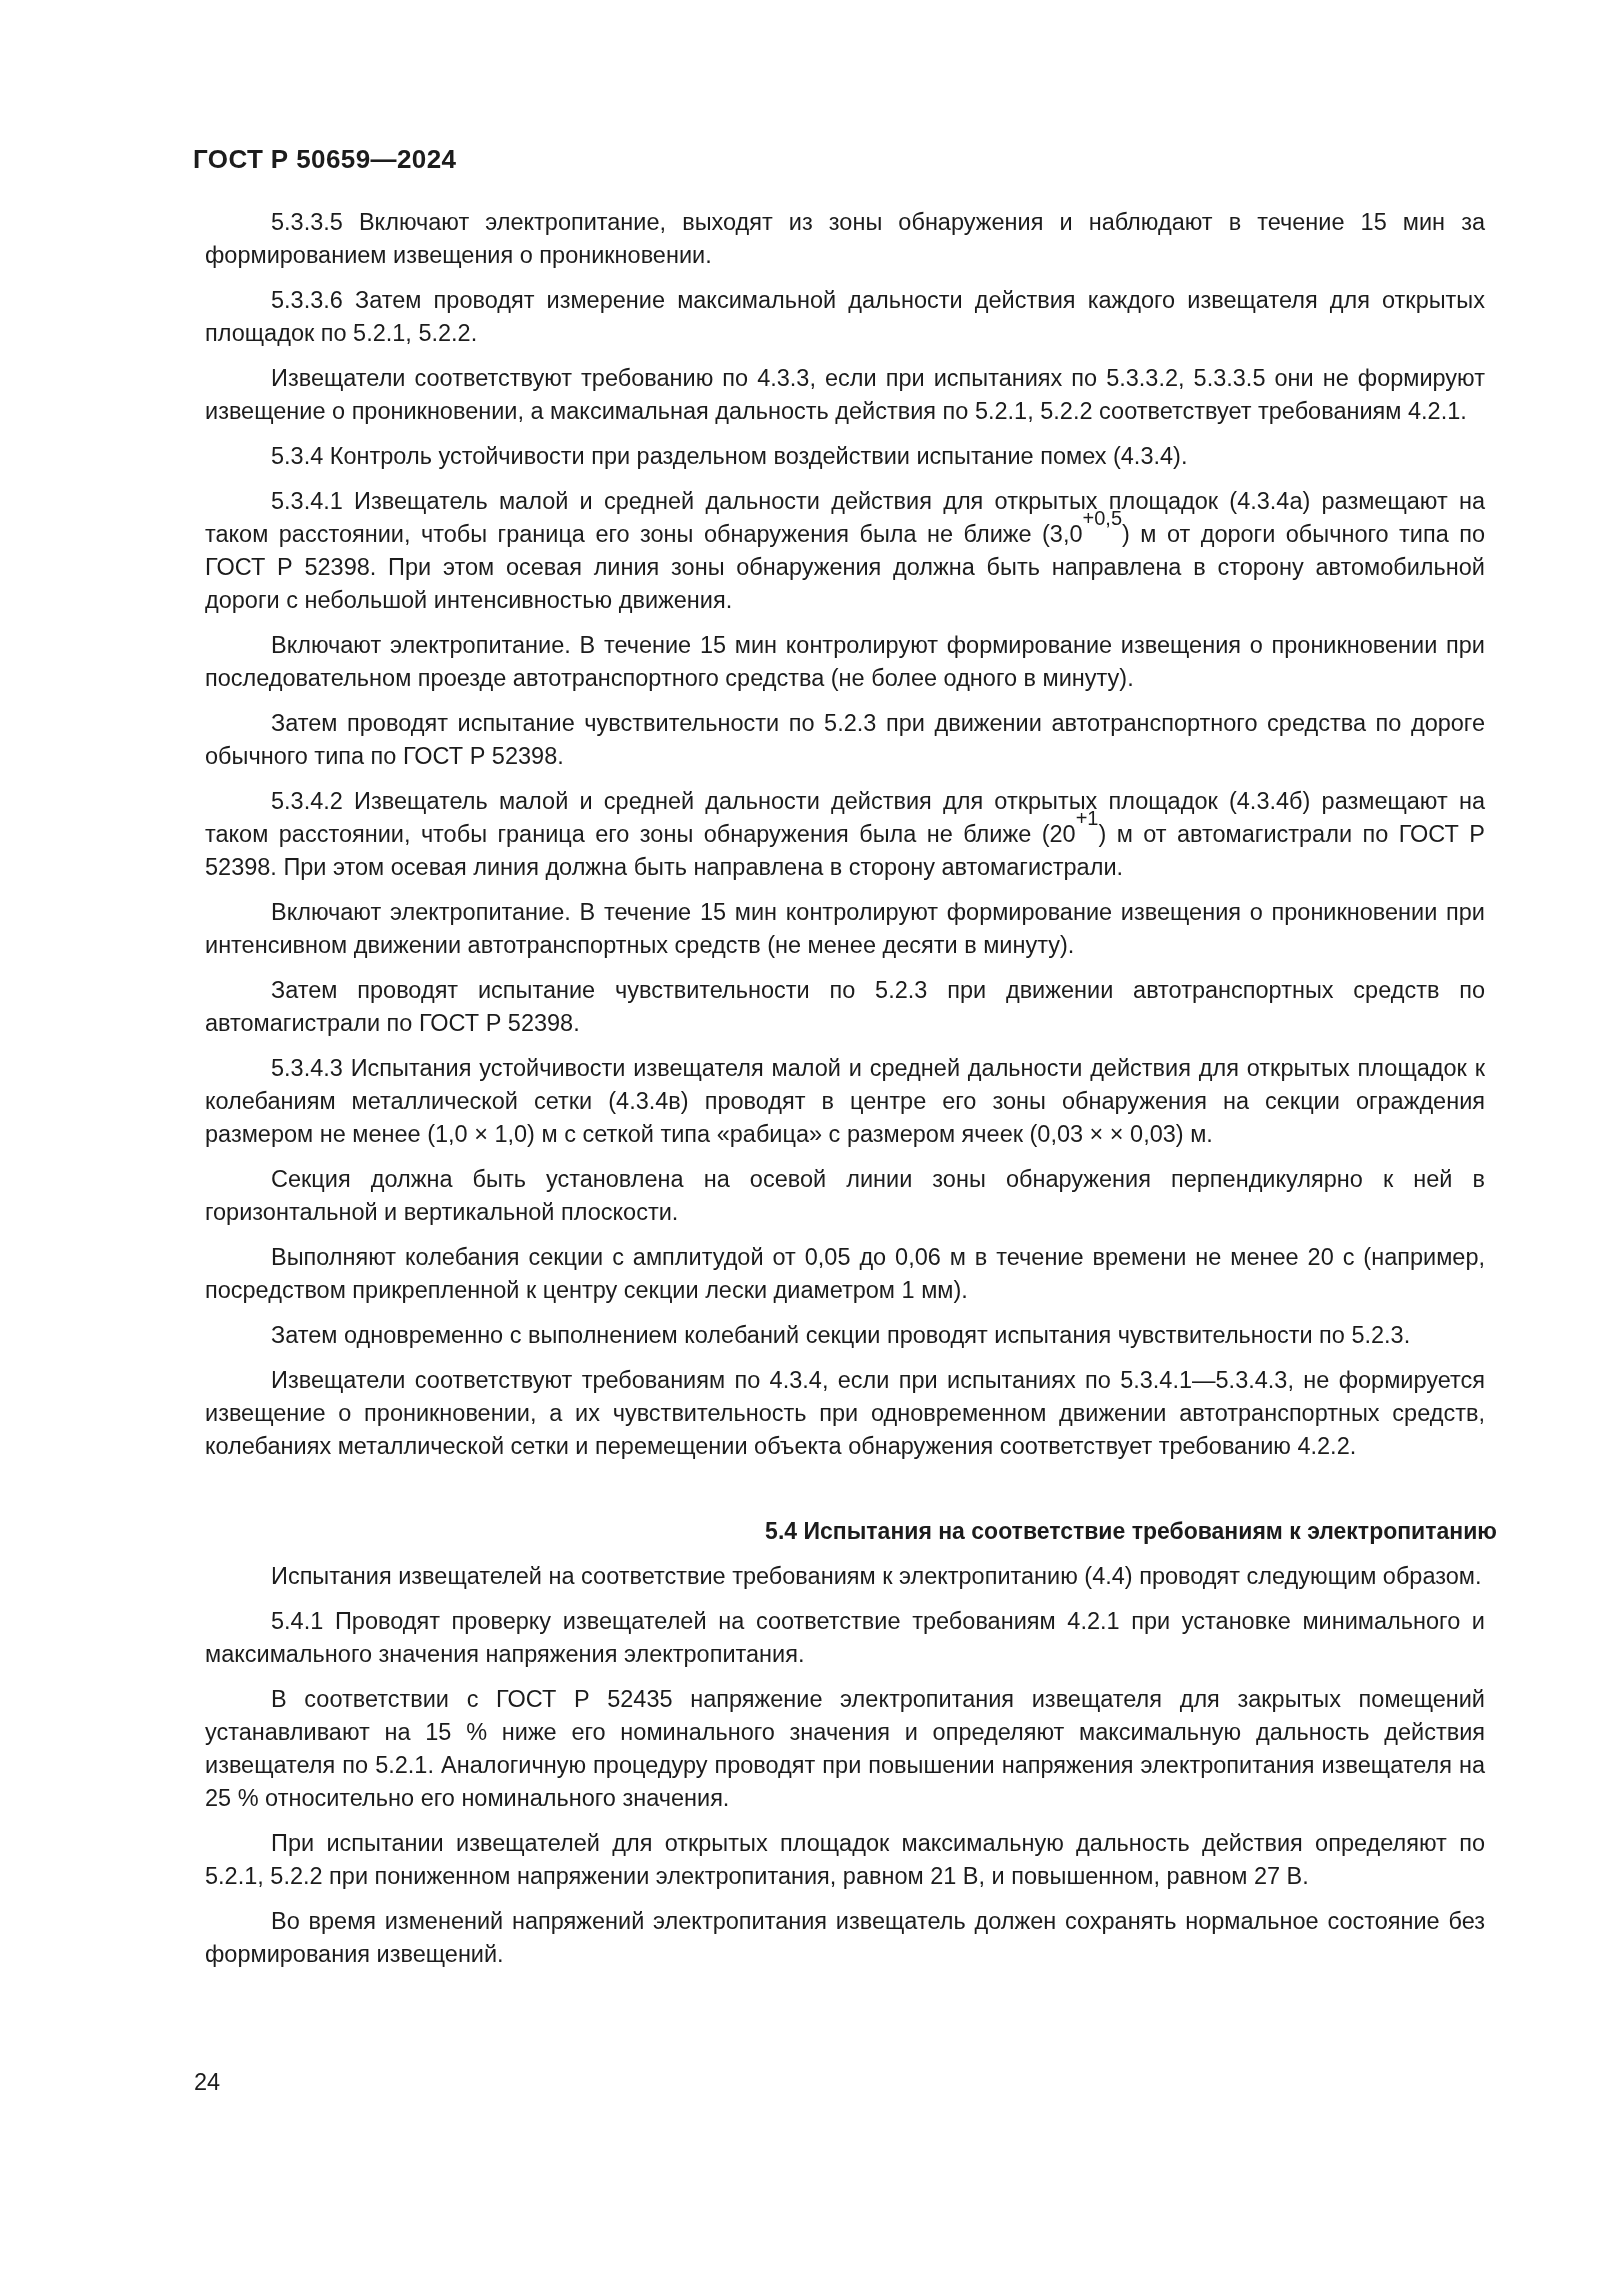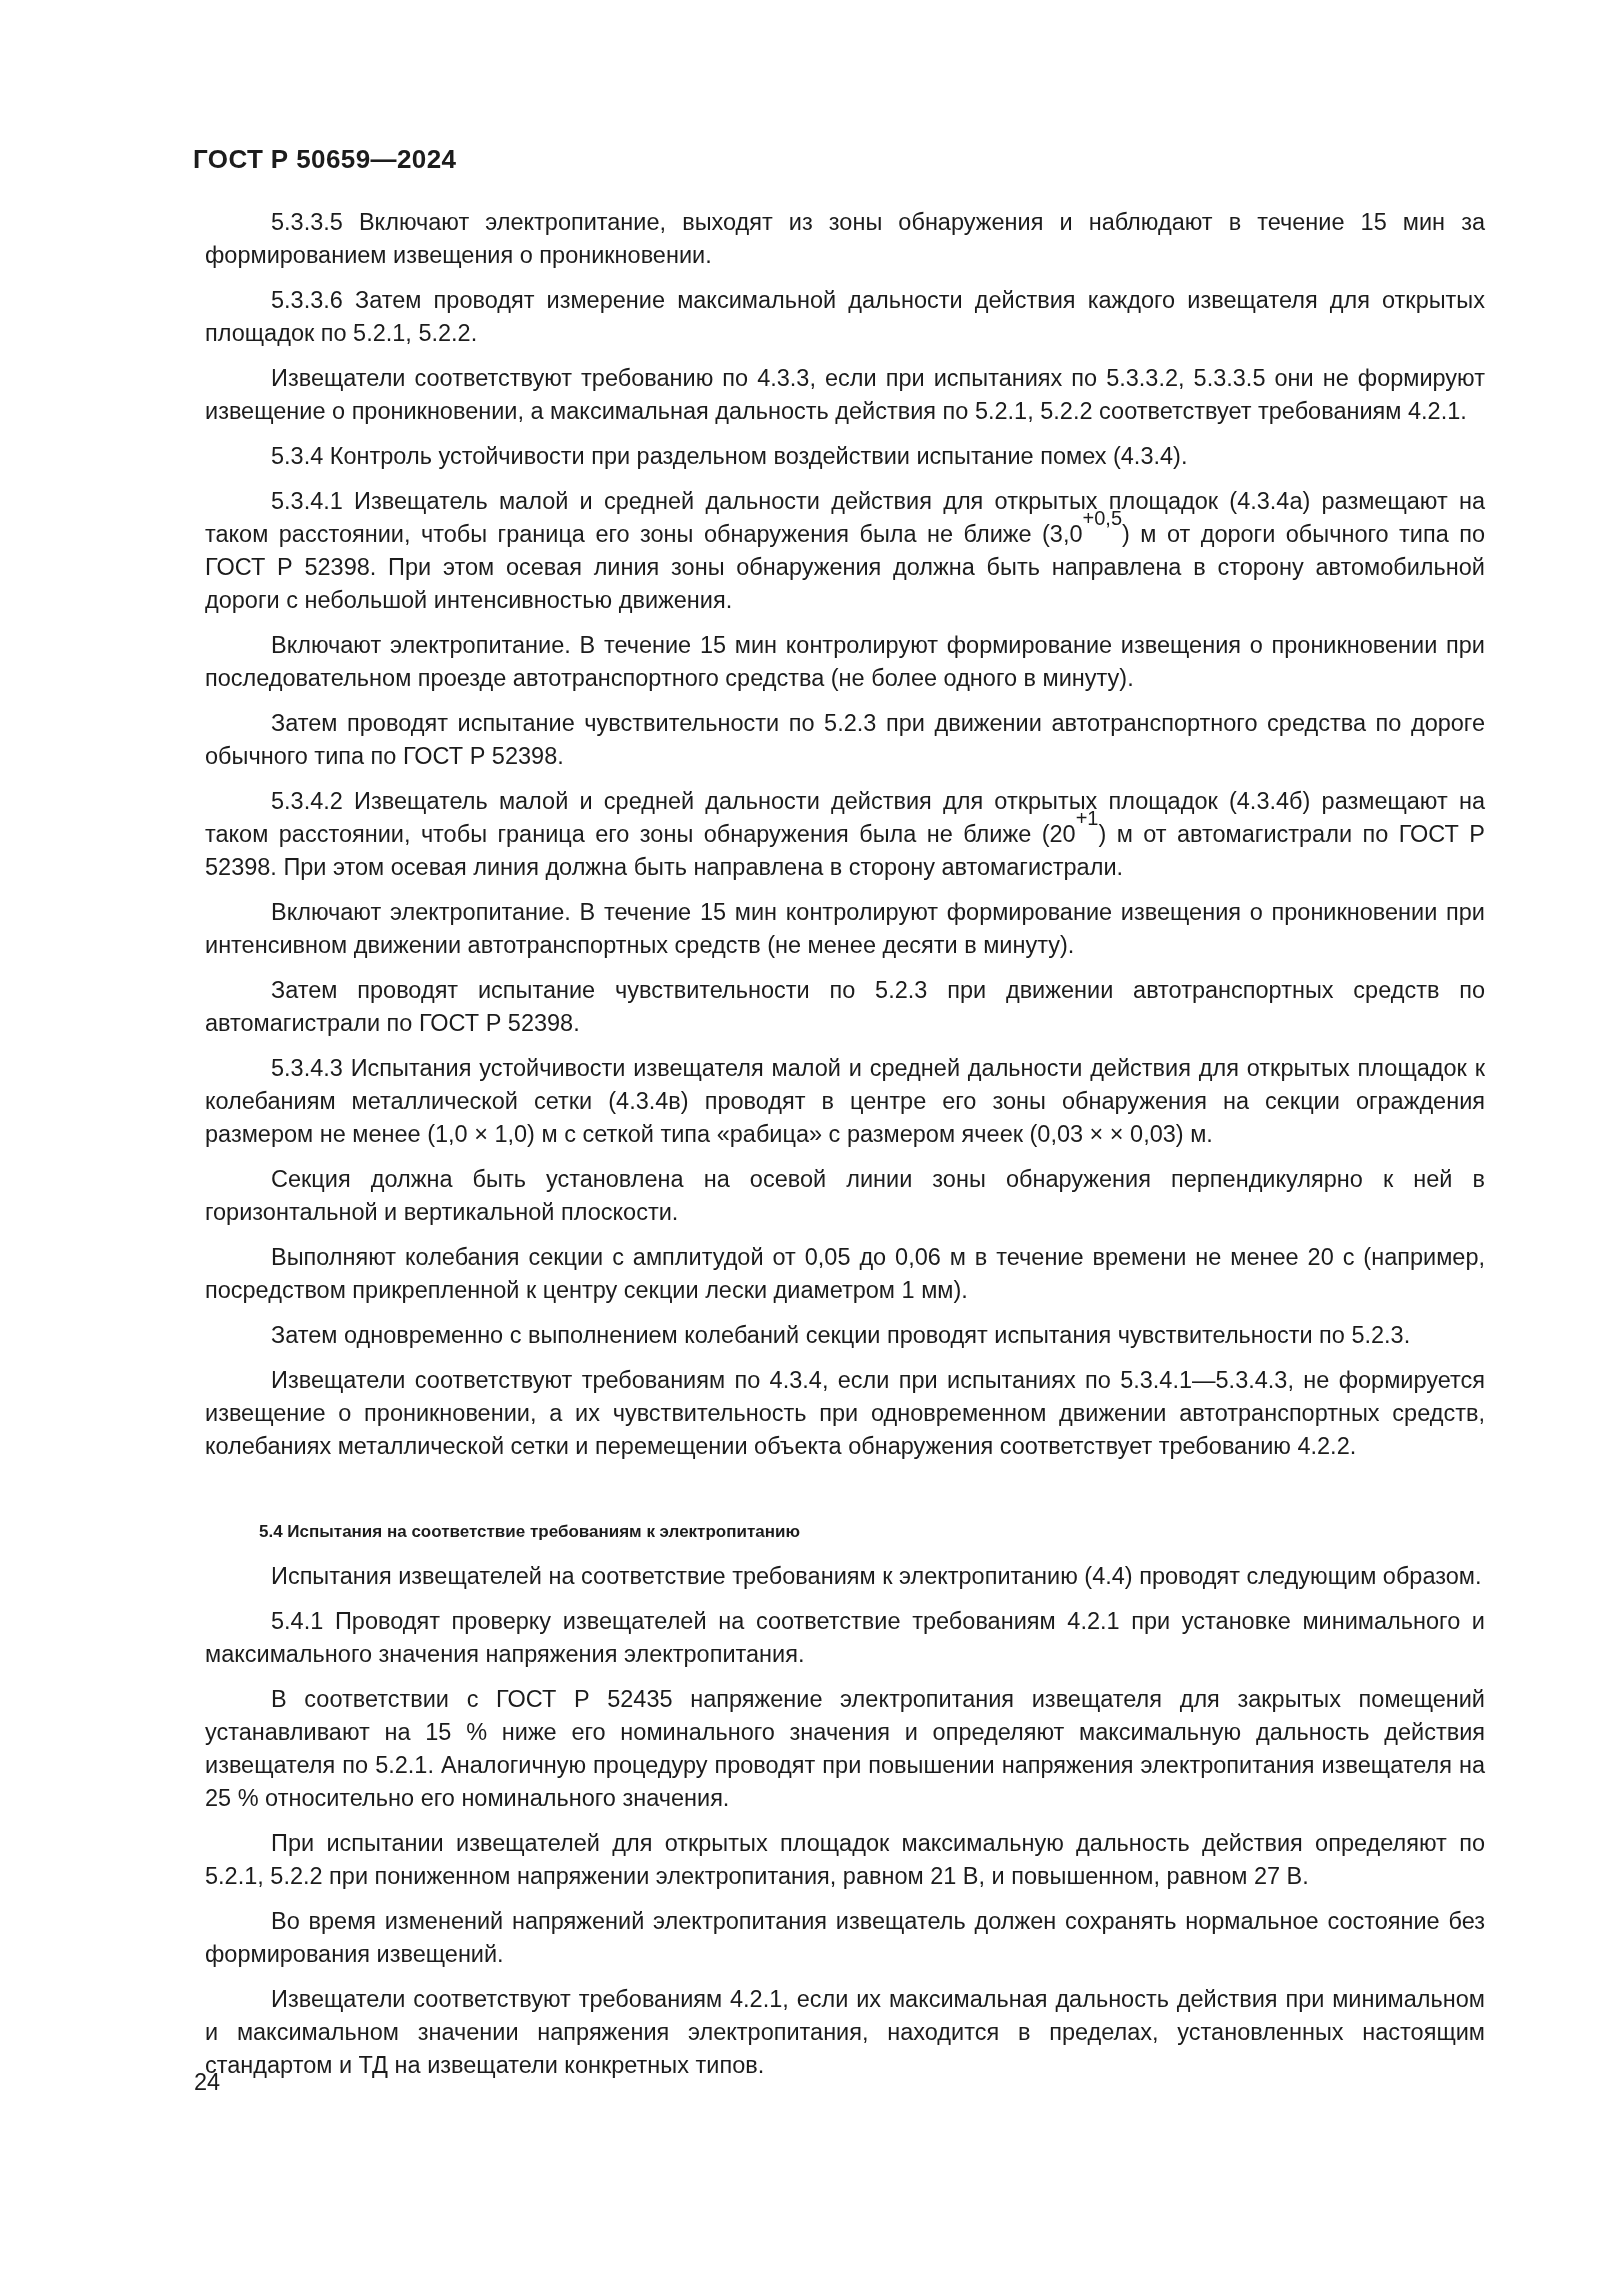--- a/index.html
+++ b/index.html
@@ -36,25 +36,25 @@
     -webkit-hyphens: auto;
   }
   .para {
     margin: 12px;
     padding: 0;
     text-indent: 66px;
   }
   .section-heading {
     margin: 52px 0 10.8px 0;
     padding: 0;
-    font-size: 17px;
+    font-size: 23px;
     line-height: 33px;
     font-weight: bold;
     text-indent: 66px;
-    text-align: left;
+    text-align: right;
   }
   .sup {
     font-size: 20px;
     line-height: 0;
     position: relative;
     top: -7.8px;
   }
   .page-number {
     position: absolute;
     left: 194px;
@@ -83,17 +83,16 @@
   <p class="para">Секция должна быть установлена на осевой линии зоны обнаружения перпендикулярно к ней в горизонтальной и вертикальной плоскости.</p>
   <p class="para">Выполняют колебания секции с амплитудой от 0,05 до 0,06 м в течение времени не менее 20 с (например, посредством прикрепленной к центру секции лески диаметром 1 мм).</p>
   <p class="para">Затем одновременно с выполнением колебаний секции проводят испытания чувствительности по 5.2.3.</p>
   <p class="para">Извещатели соответствуют требованиям по 4.3.4, если при испытаниях по 5.3.4.1—5.3.4.3, не формируется извещение о проникновении, а их чувствительность при одновременном движении автотранспортных средств, колебаниях металлической сетки и перемещении объекта обнаружения соответствует требованию 4.2.2.</p>
   <h2 class="section-heading">5.4 Испытания на соответствие требованиям к электропитанию</h2>
   <p class="para">Испытания извещателей на соответствие требованиям к электропитанию (4.4) проводят следующим образом.</p>
   <p class="para">5.4.1 Проводят проверку извещателей на соответствие требованиям 4.2.1 при установке минимального и максимального значения напряжения электропитания.</p>
   <p class="para">В соответствии с ГОСТ Р 52435 напряжение электропитания извещателя для закрытых помещений устанавливают на 15 % ниже его номинального значения и определяют максимальную дальность действия извещателя по 5.2.1. Аналогичную процедуру проводят при повышении напряжения электропитания извещателя на 25 % относительно его номинального значения.</p>
   <p class="para">При испытании извещателей для открытых площадок максимальную дальность действия определяют по 5.2.1, 5.2.2 при пониженном напряжении электропитания, равном 21 В, и повышенном, равном 27 В.</p>
   <p class="para">Во время изменений напряжений электропитания извещатель должен сохранять нормальное состояние без формирования извещений.</p>
-  <p class="para">Извещатели соответствуют требованиям 4.2.1, если их максимальная дальность действия при минимальном и максимальном значении напряжения электропитания, находится в пределах, установленных настоящим стандартом и ТД на извещатели конкретных типов.</p>
 </main>
 
 <div class="page-number">24</div>
 
 
 </body></html>

